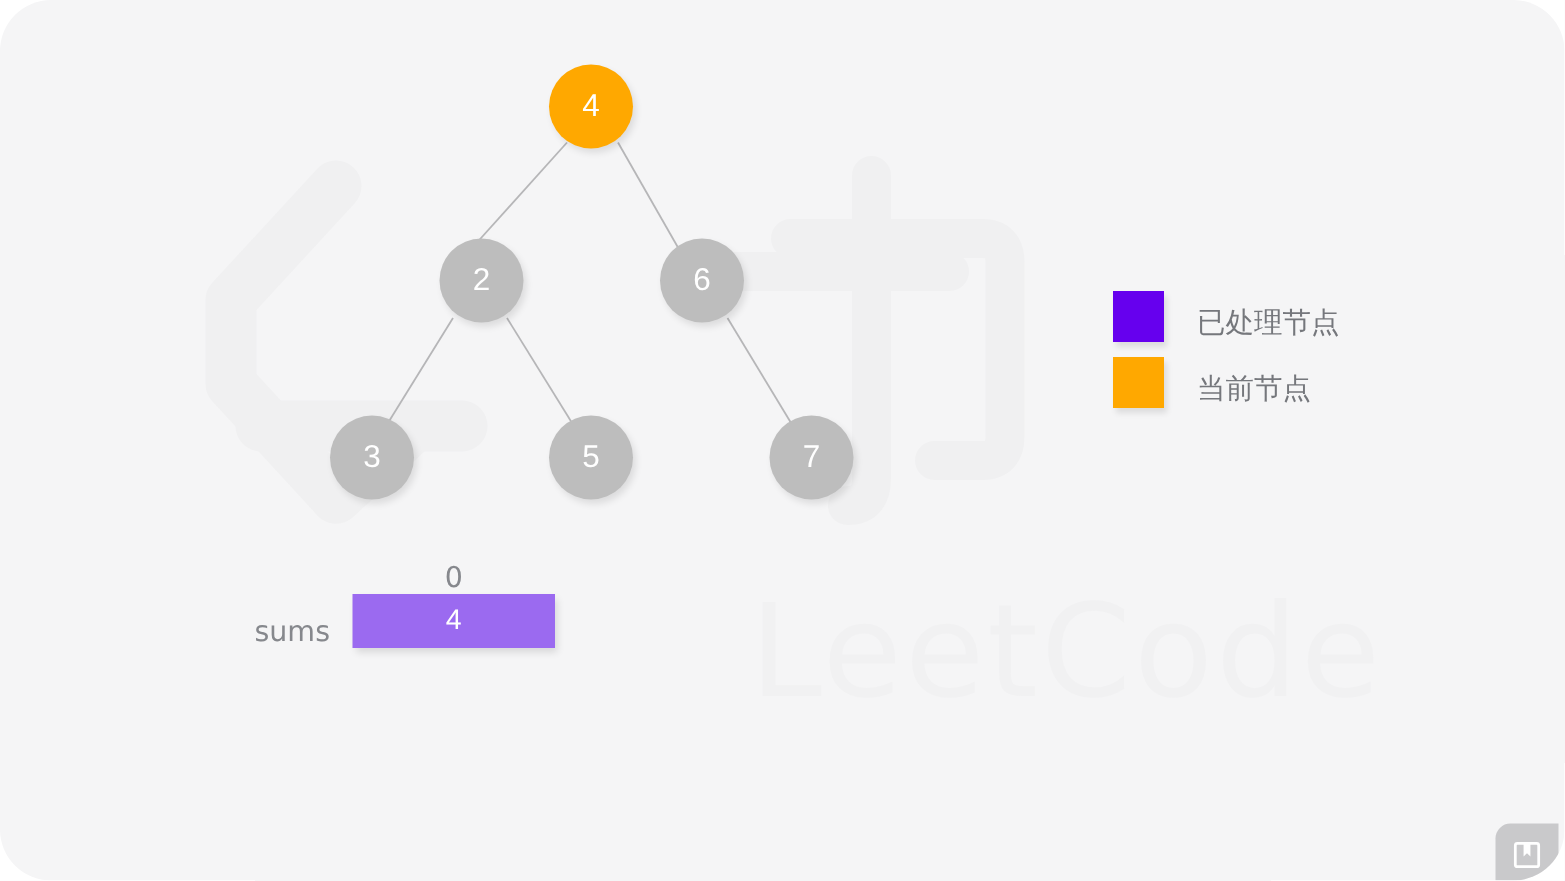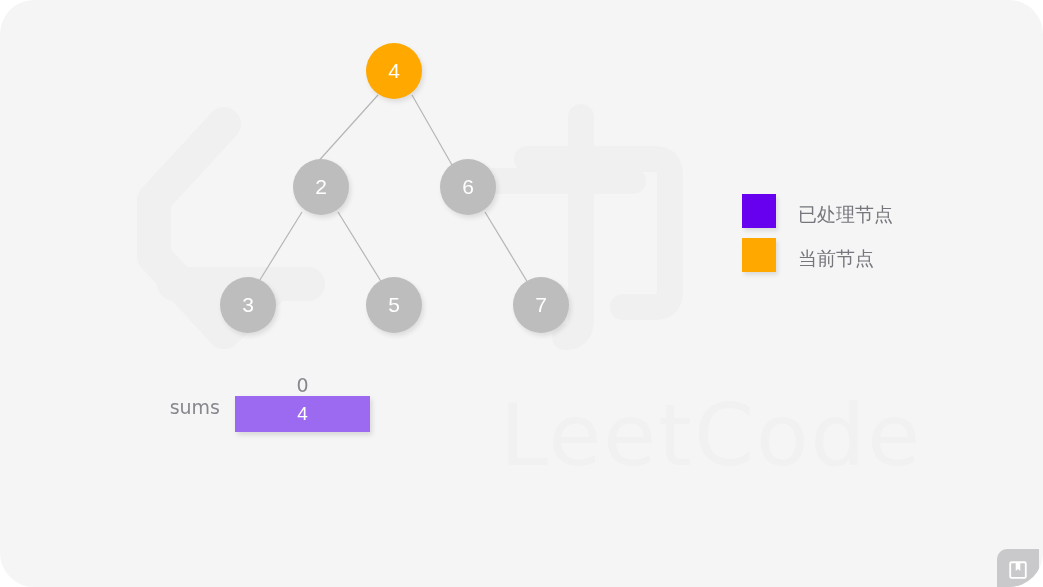--- a/index.html
+++ b/index.html
@@ -113,21 +113,21 @@
     left: 148px;
     top: 370px;
   }
   .index-row {
     display: flex;
     height: 26px;
     align-items: flex-end;
   }
   .row {
     display: flex;
-    align-items: flex-start;
+    align-items: flex-end;
   }
   .row-label {
     width: 72px;
     text-align: right;
     padding-right: 15px;
     font-size: 19px;
     color: #86888d;
     font-family: "DejaVu Sans", sans-serif;
   }
   .cell {

